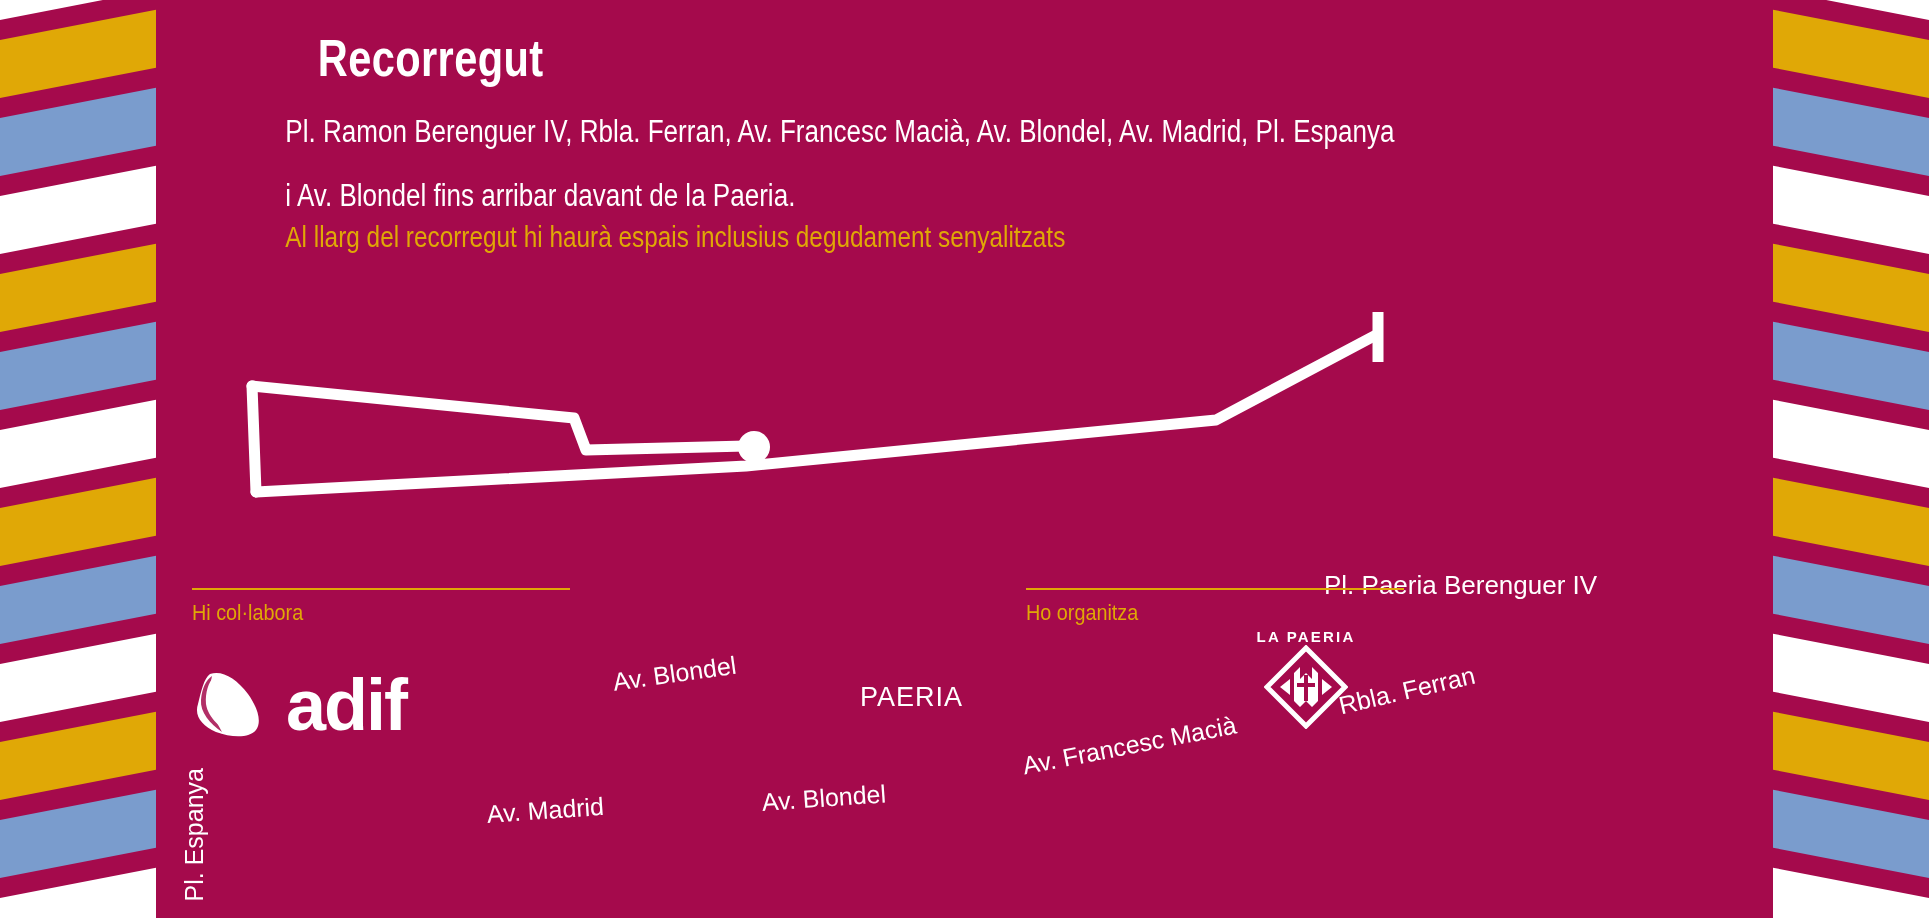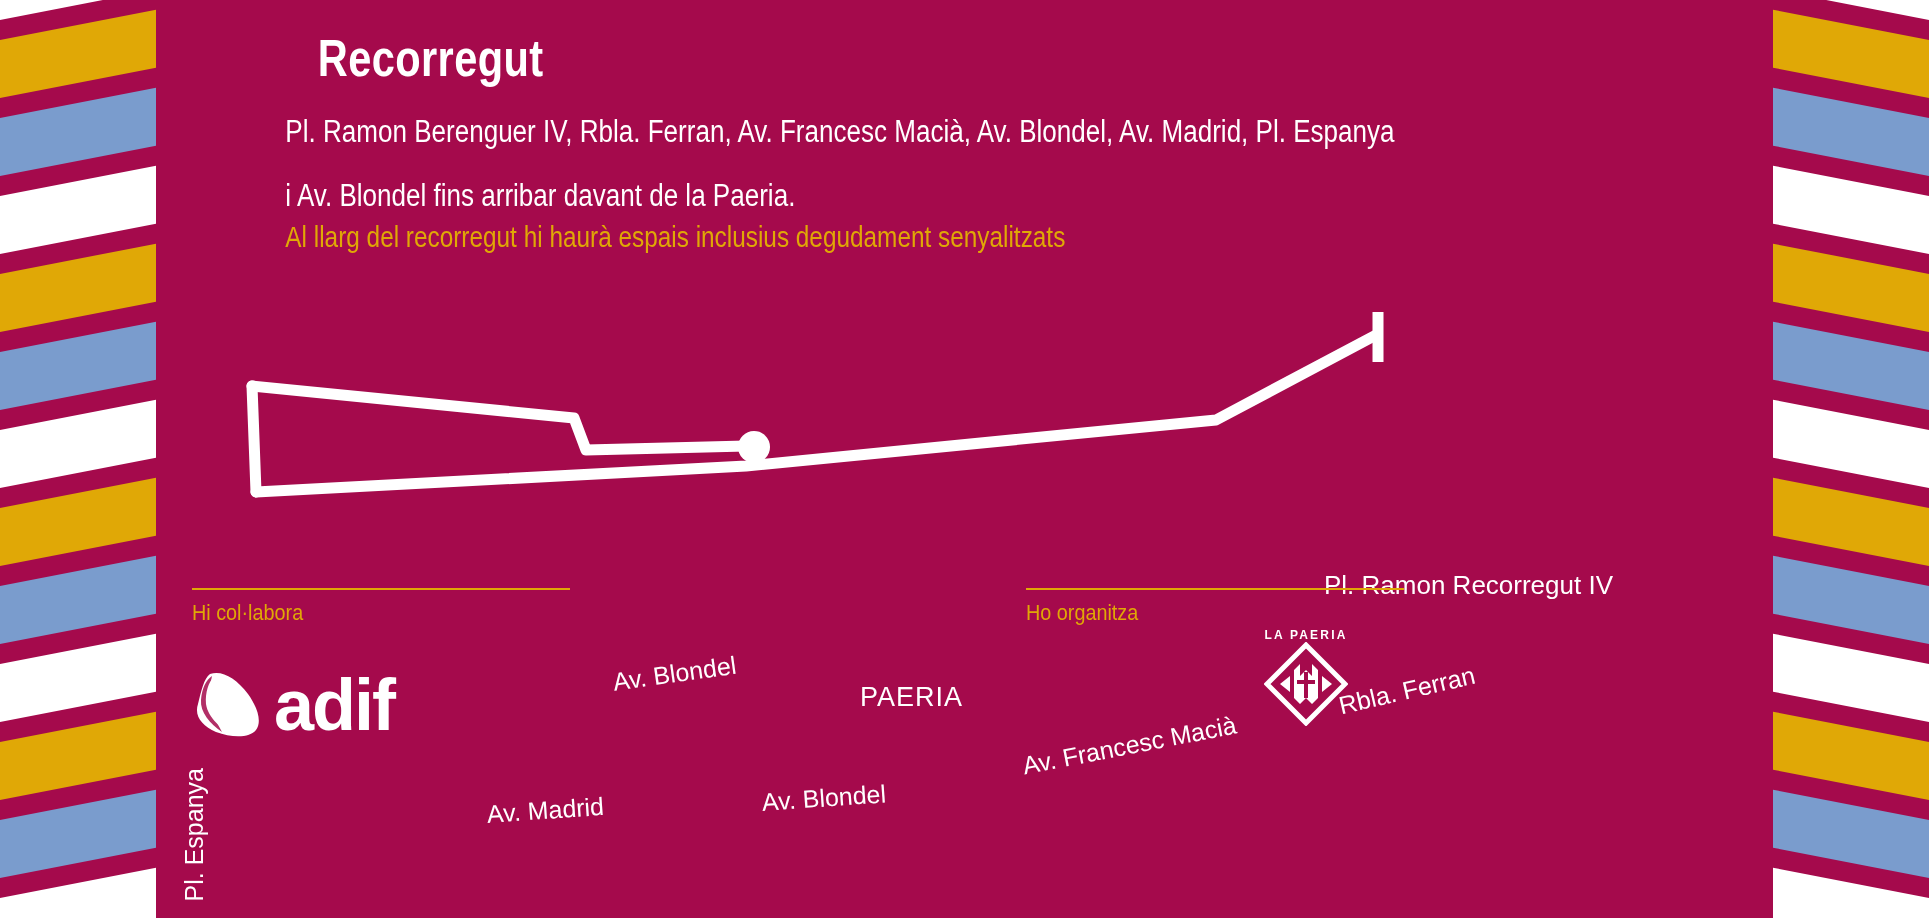--- a/index.html
+++ b/index.html
@@ -80,29 +80,29 @@
   }
   .foot-col{position:absolute;top:0;}
   .foot-col.left{left:36px;width:378px;}
   .foot-col.right{left:870px;width:378px;}
   .rule{height:2px;background:#e0a806;width:100%;}
   .foot-cap{
     color:#e0a806;font-size:22px;padding-top:10px;
     transform:scaleX(.9);transform-origin:left center;
   }
 
-  .adif{position:absolute;left:36px;top:80px;display:flex;align-items:center;gap:4px;}
+  .adif{position:absolute;left:36px;top:80px;display:flex;align-items:center;gap:16px;}
   .adif-mark{width:78px;height:74px;}
   .adif-word{
     color:#fff;font-size:72px;font-weight:bold;letter-spacing:-2px;
     line-height:.9;
   }
 
   .paeria{position:absolute;left:1020px;top:40px;width:260px;text-align:center;}
-  .paeria-top{color:#fff;font-size:12px;font-weight:bold;letter-spacing:2.2px;}
+  .paeria-top{color:#fff;font-size:15px;font-weight:bold;letter-spacing:2.2px;}
   .paeria-crest{margin:6px auto 0;width:84px;height:84px;}
   .paeria-name{color:#fff;font-size:25px;font-weight:bold;margin-top:8px;}
 </style>
 </head>
 <body>
 
 <div class="stripe-band left">
   <div class="inner" id="stripes-left">
       <div class="stripe s-white" style="top: 0px;"></div>
       <div class="stripe s-gold" style="top: 78px;"></div>
@@ -159,21 +159,21 @@
     <circle cx="598" cy="147" r="16" fill="#ffffff"></circle>
   </svg>
 
   <span class="map-label lbl-espanya">Pl. Espanya</span>
   <span class="map-label lbl-blondel-top">Av. Blondel</span>
   <span class="map-label lbl-paeria">PAERIA</span>
   <span class="map-label lbl-madrid">Av. Madrid</span>
   <span class="map-label lbl-blondel-bot">Av. Blondel</span>
   <span class="map-label lbl-macia">Av. Francesc Macià</span>
   <span class="map-label lbl-ferran">Rbla. Ferran</span>
-  <span class="map-label lbl-rbiv">Pl. Ramon Recorregut IV</span>
+  <span class="map-label lbl-rbiv">Pl. Paeria Berenguer IV</span>
 </div>
 
 <div class="foot">
 
   <div class="foot-col left">
     <div class="rule"></div>
     <div class="foot-cap">Hi col·labora</div>
   </div>
 
   <div class="foot-col right">

